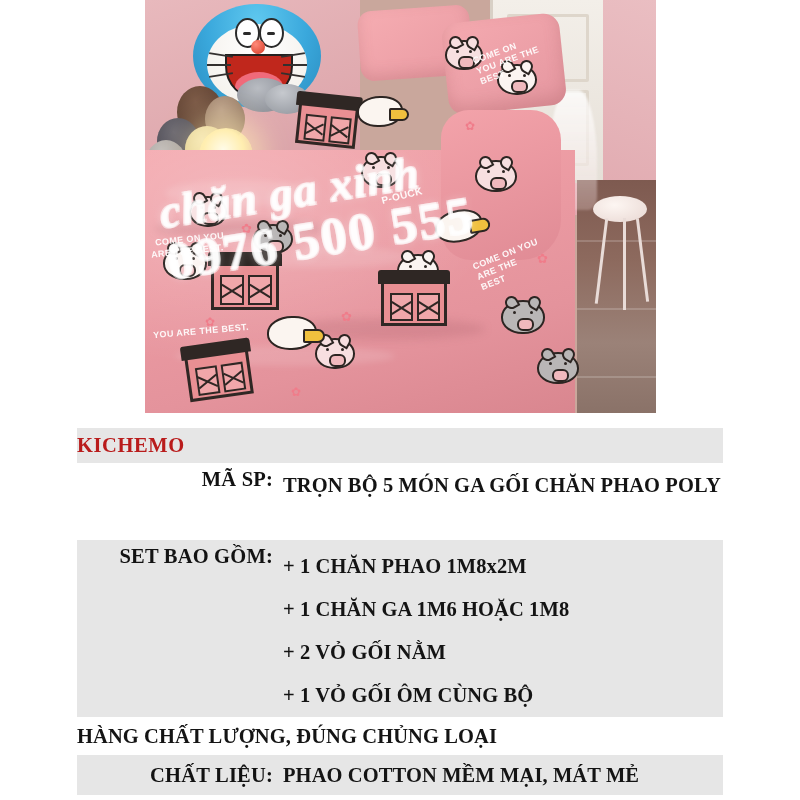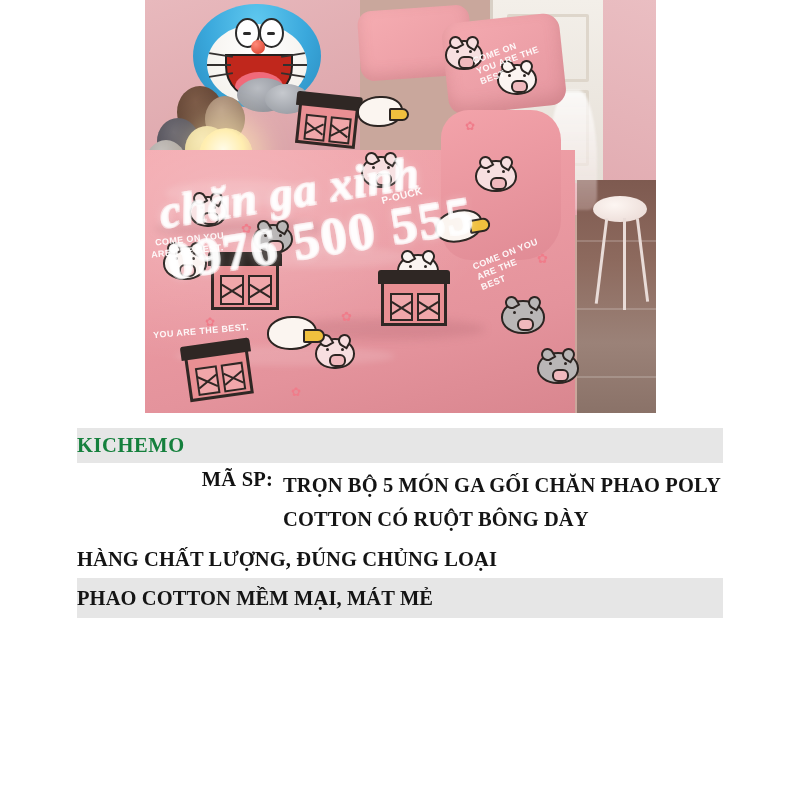--- a/index.html
+++ b/index.html
@@ -168,21 +168,21 @@
   .row.plain{background:#ffffff;}
   .lbl{
     width:196px;flex:0 0 196px;text-align:right;padding-right:10px;
     font-weight:700;font-size:20.5px;color:#121212;
     letter-spacing:.2px;white-space:nowrap;
   }
   .val{
     flex:1;font-weight:700;font-size:20.5px;color:#141414;
     letter-spacing:.1px;
   }
-  .val.brand{color:#15803d;letter-spacing:.6px;}
+  .val.brand{color:#b91c1c;letter-spacing:.6px;}
   .r-brand{height:35px;line-height:35px;}
   .r-brand .lbl{line-height:35px;padding-top:0;}
   .r-masp{height:72px;padding-top:5px;}
   .r-masp .val{line-height:34px;}
   .r-set{height:172px;padding-top:5px;}
   .r-set .val{line-height:43px;}
   .r-mau{height:38px;line-height:38px;}
   .r-chat{height:40px;line-height:40px;}
 </style>
 </head>
@@ -372,25 +372,34 @@
 <div id="spec">
 
   <div class="row band r-brand">
     <div class="val brand">KICHEMO</div>
   </div>
 
   <div class="row plain r-masp">
     <div class="lbl">MÃ SP:</div>
     <div class="val">
       <div>TRỌN BỘ 5 MÓN GA GỐI CHĂN PHAO POLY</div>
-      <div>COTTON CÓ RUỘT BÔNG DÀY</div>
     </div>
   </div>
 
+  <div class="row band r-set">
+    <div class="lbl">SET BAO GỒM:</div>
+    <div class="val">
+      <div>+ 1 CHĂN PHAO 1M8x2M</div>
+      <div>+ 1 CHĂN GA 1M6 HOẶC 1M8</div>
+      <div>+ 2 VỎ GỐI NẰM</div>
+      <div>+ 1 VỎ GỐI ÔM CÙNG BỘ</div>
+    </div>
+  </div>
 
   <div class="row plain r-mau">
     <div class="val">HÀNG CHẤT LƯỢNG, ĐÚNG CHỦNG LOẠI</div>
   </div>
 
   <div class="row band r-chat">
+    <div class="lbl">CHẤT LIỆU:</div>
     <div class="val">PHAO COTTON MỀM MẠI, MÁT MẺ</div>
   </div>
 </div>
 
 </body></html>

